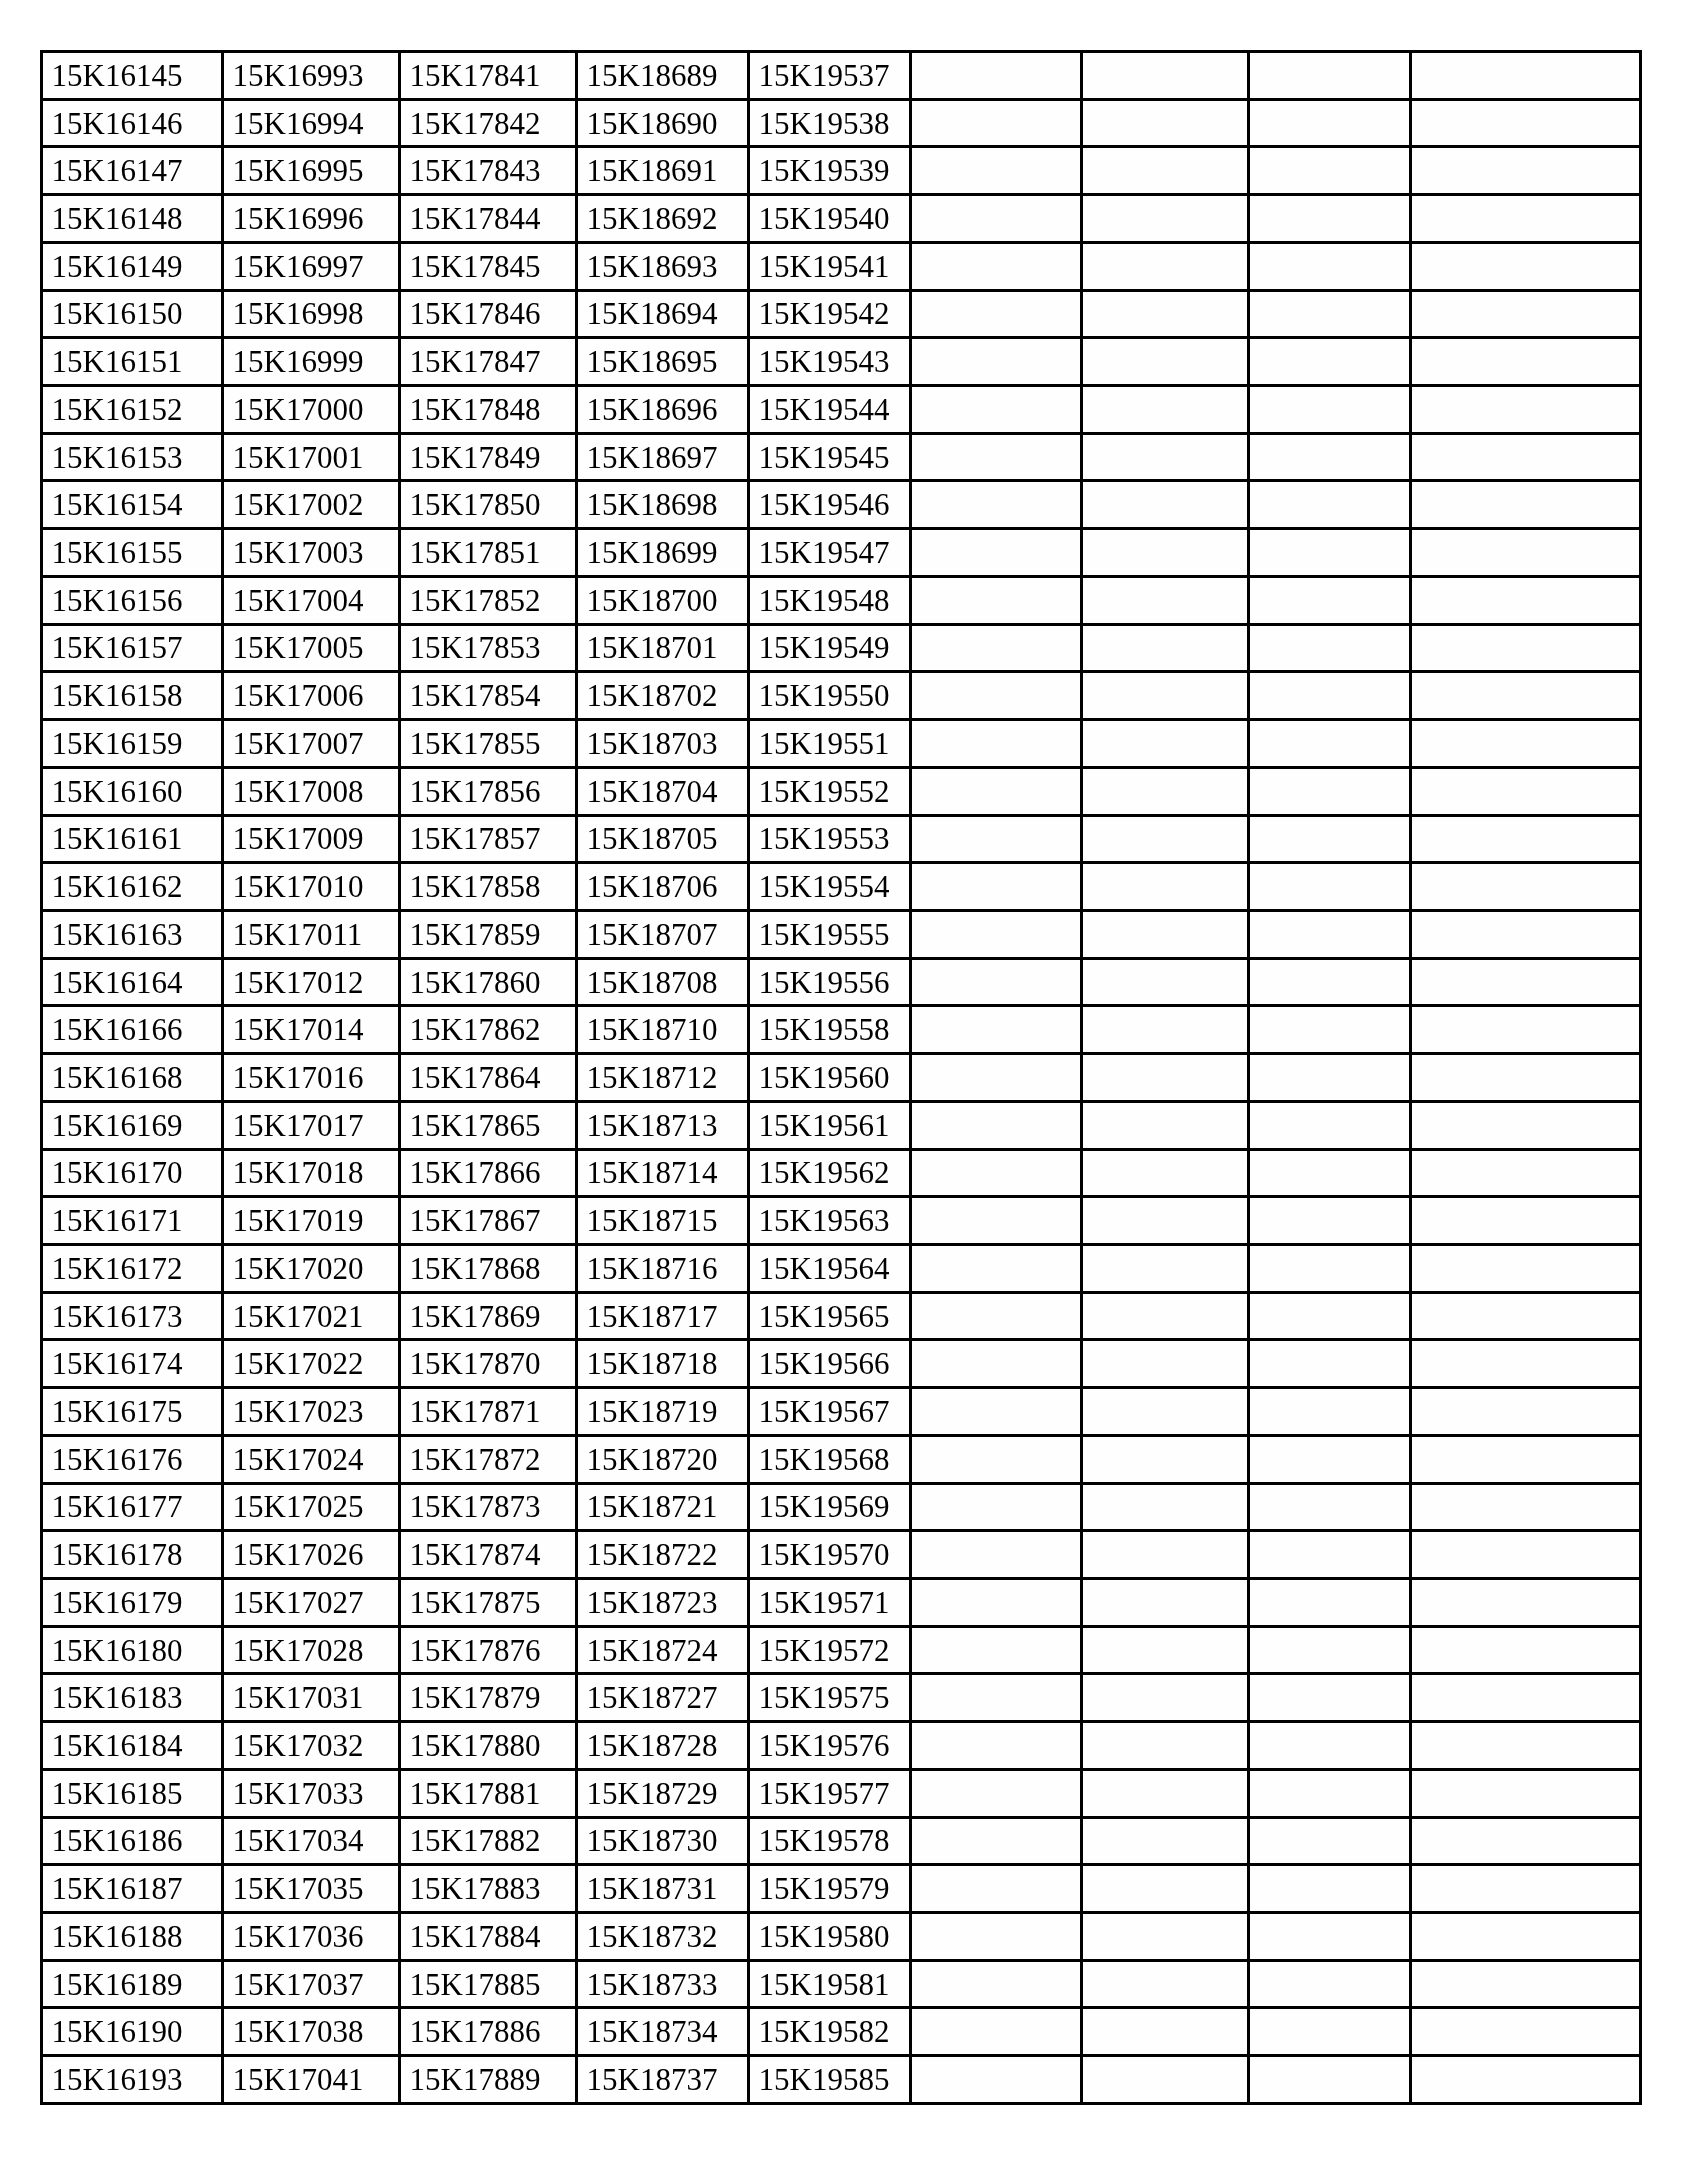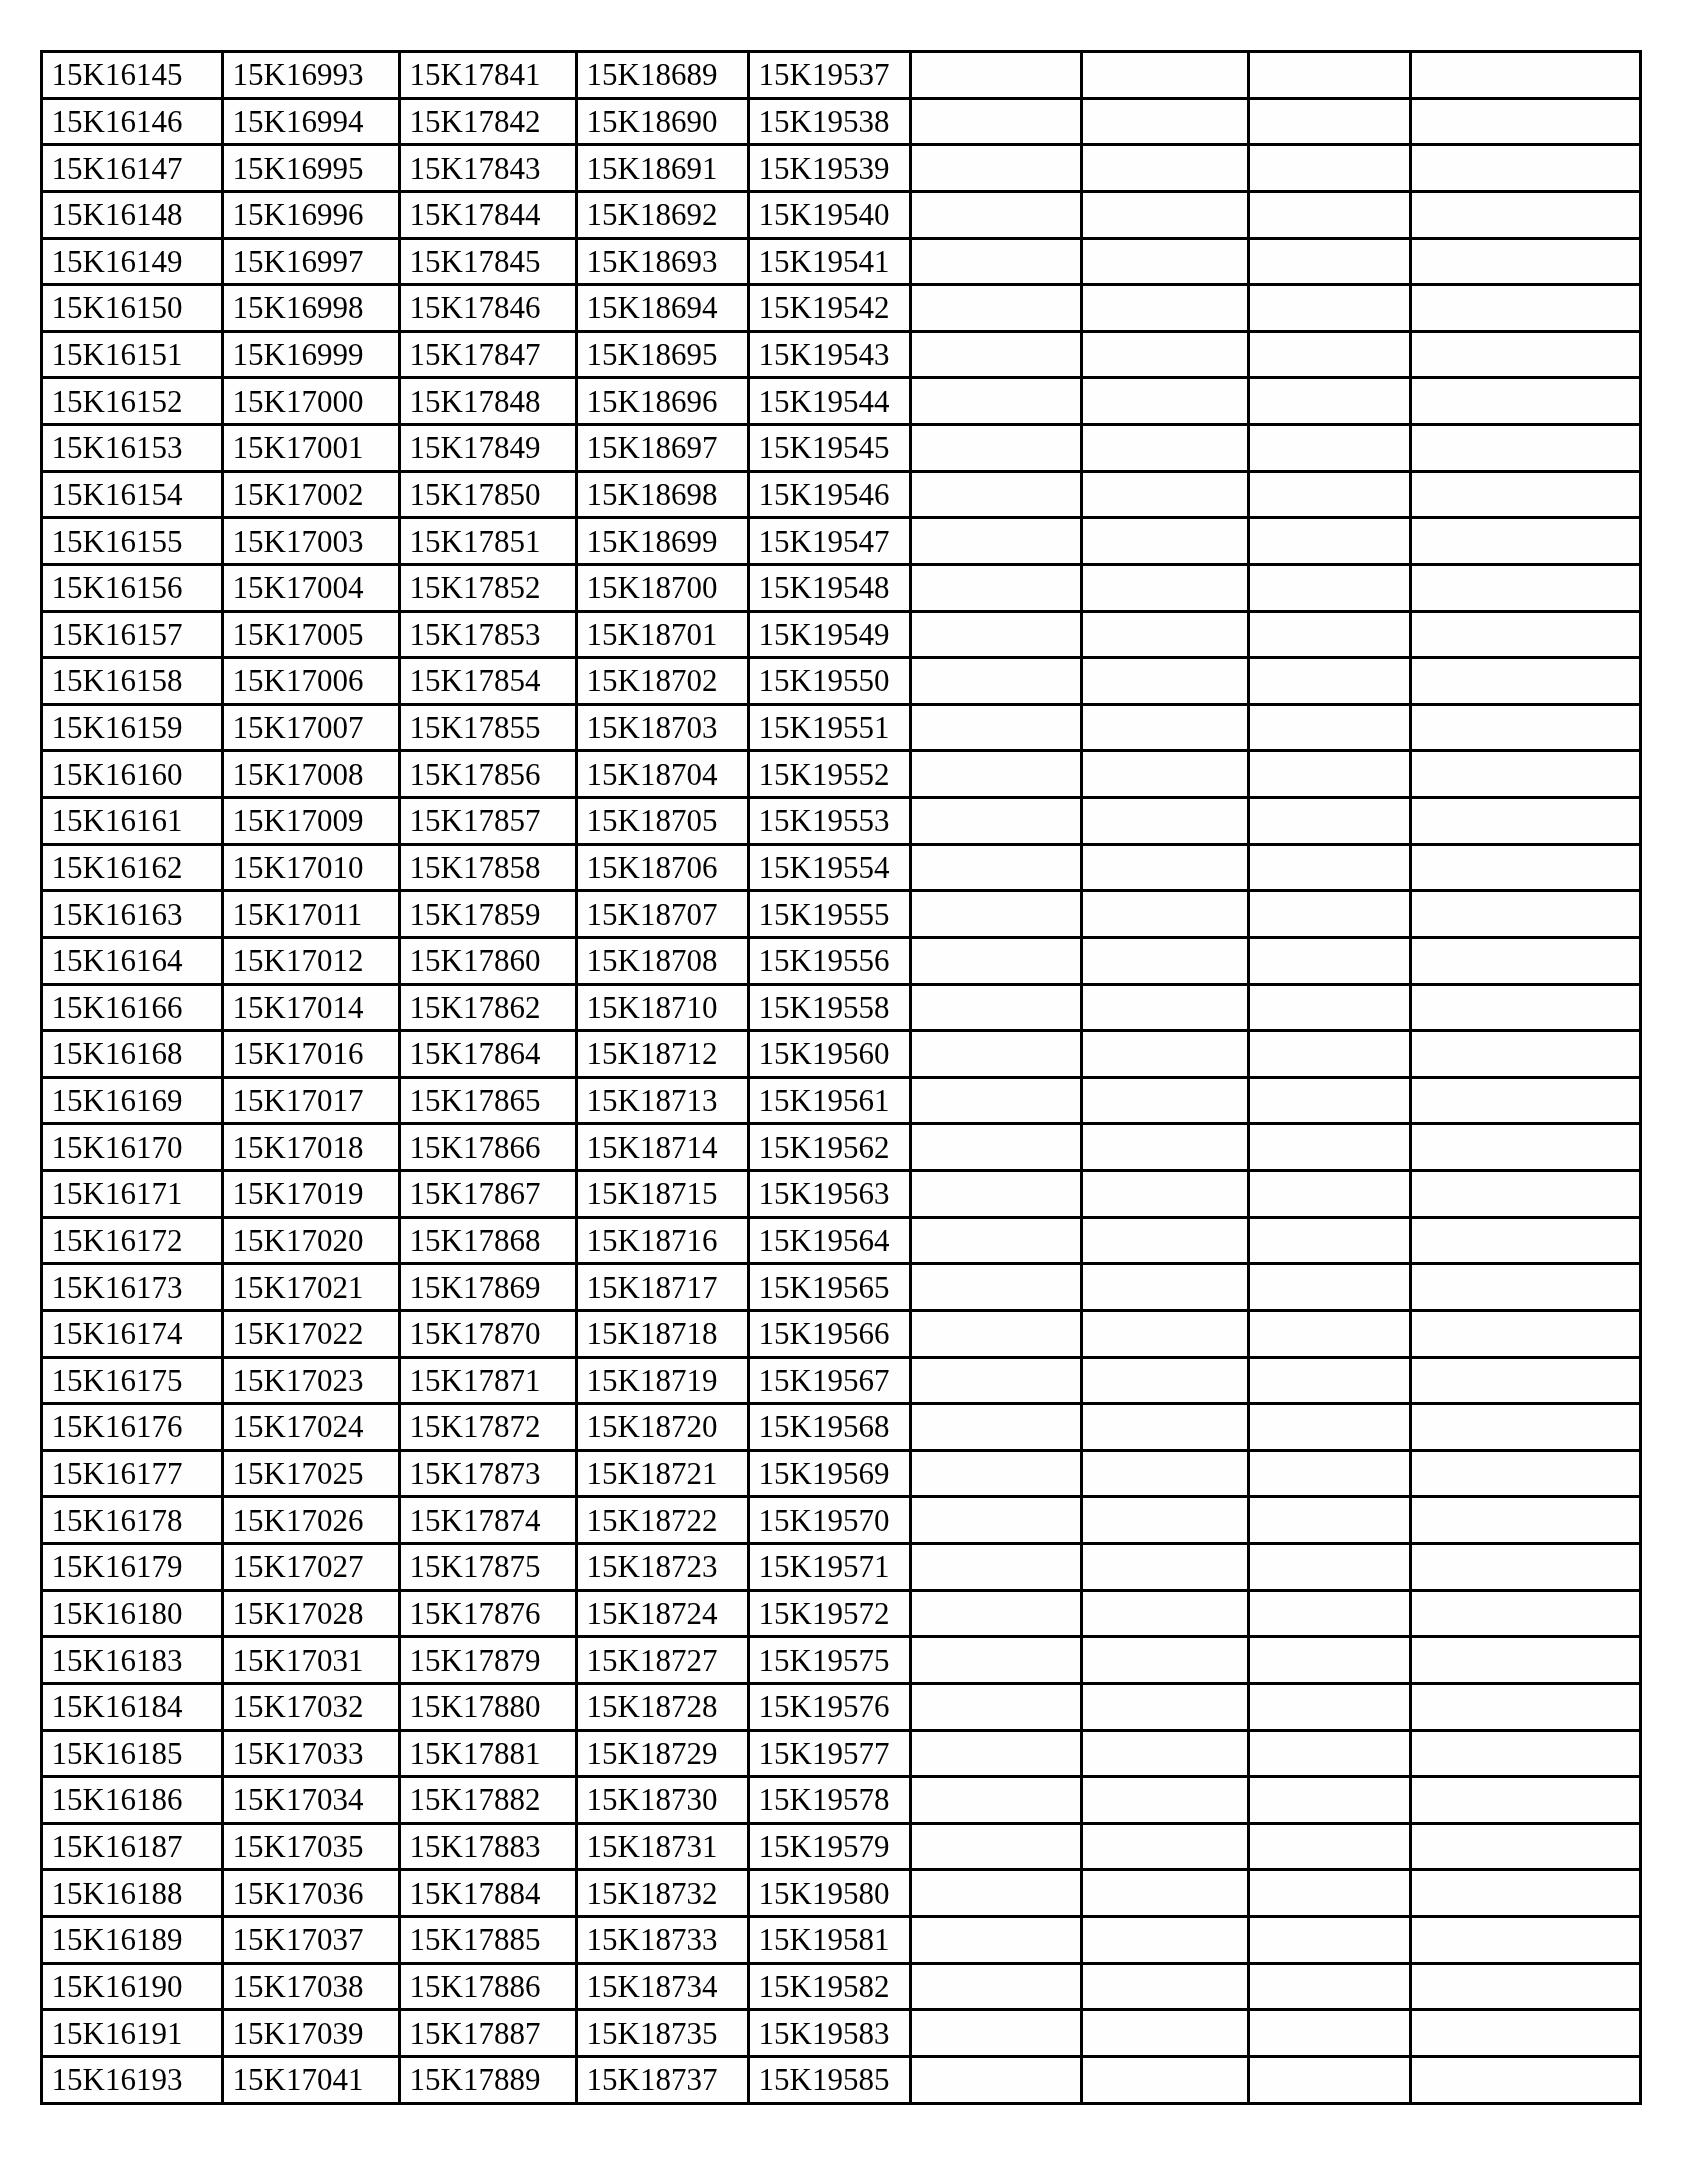--- a/index.html
+++ b/index.html
@@ -516,31 +516,20 @@
         <td>15K17038</td>
         <td>15K17886</td>
         <td>15K18734</td>
         <td>15K19582</td>
         <td></td>
         <td></td>
         <td></td>
         <td></td>
       </tr>
       <tr>
-        <td>15K16191</td>
-        <td>15K17039</td>
-        <td>15K17887</td>
-        <td>15K18735</td>
-        <td>15K19583</td>
-        <td></td>
-        <td></td>
-        <td></td>
-        <td></td>
-      </tr>
-      <tr>
         <td>15K16193</td>
         <td>15K17041</td>
         <td>15K17889</td>
         <td>15K18737</td>
         <td>15K19585</td>
         <td></td>
         <td></td>
         <td></td>
         <td></td>
       </tr>

